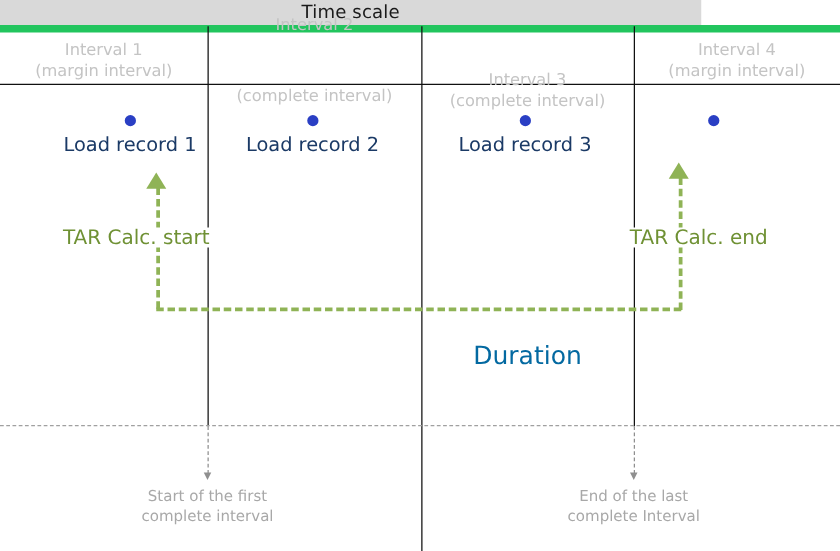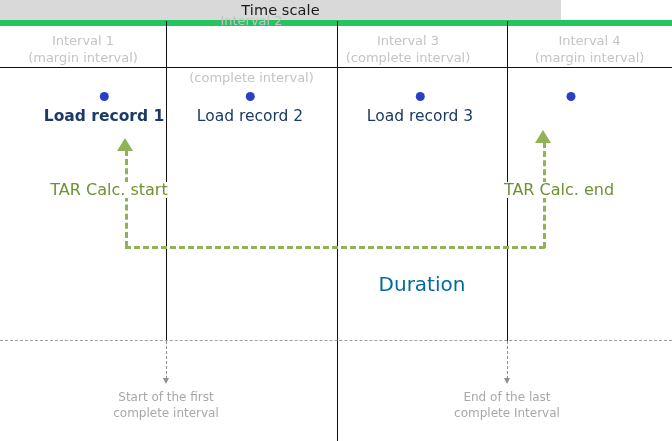--- a/index.html
+++ b/index.html
@@ -172,39 +172,39 @@
 
   <div class="header-row">
     <div class="interval-cell" style="left:0px; width:166px;">
       <span class="iv-name">Interval  1</span>
       <span class="iv-sub">(margin interval)</span>
     </div>
     <div class="interval-cell" style="left:166px; width:171px;gap:40px;">
       <span class="iv-name">Interval  2</span>
       <span class="iv-sub">(complete interval)</span>
     </div>
-    <div class="interval-cell" style="left:323px; width:170px;">
+    <div class="interval-cell" style="left:337px; width:170px;margin-top:24px;">
       <span class="iv-name">Interval  3</span>
       <span class="iv-sub">(complete interval)</span>
     </div>
     <div class="interval-cell" style="left:507px; width:165px;">
       <span class="iv-name">Interval  4</span>
       <span class="iv-sub">(margin interval)</span>
     </div>
   </div>
 
   <div class="vline" style="left:166px; top:21px; height:47px;"></div>
   <div class="vline" style="left:337px; top:21px; height:47px;"></div>
   <div class="vline" style="left:507px; top:21px; height:47px;"></div>
 
   <div class="vline" style="left:166px; top:68px; height:273px;"></div>
   <div class="vline" style="left:337px; top:68px; height:373px;"></div>
   <div class="vline" style="left:507px; top:68px; height:273px;"></div>
 
-  <div class="load-record" style="left:104px; top:92px;font-weight:bold;">
+  <div class="load-record" style="left:104px; top:92px;">
     <div class="lr-dot"></div>
     <div class="lr-label">Load record 1</div>
   </div>
   <div class="load-record" style="left:250px; top:92px;">
     <div class="lr-dot"></div>
     <div class="lr-label">Load record 2</div>
   </div>
   <div class="load-record" style="left:420px; top:92px;">
     <div class="lr-dot"></div>
     <div class="lr-label">Load record 3</div>

